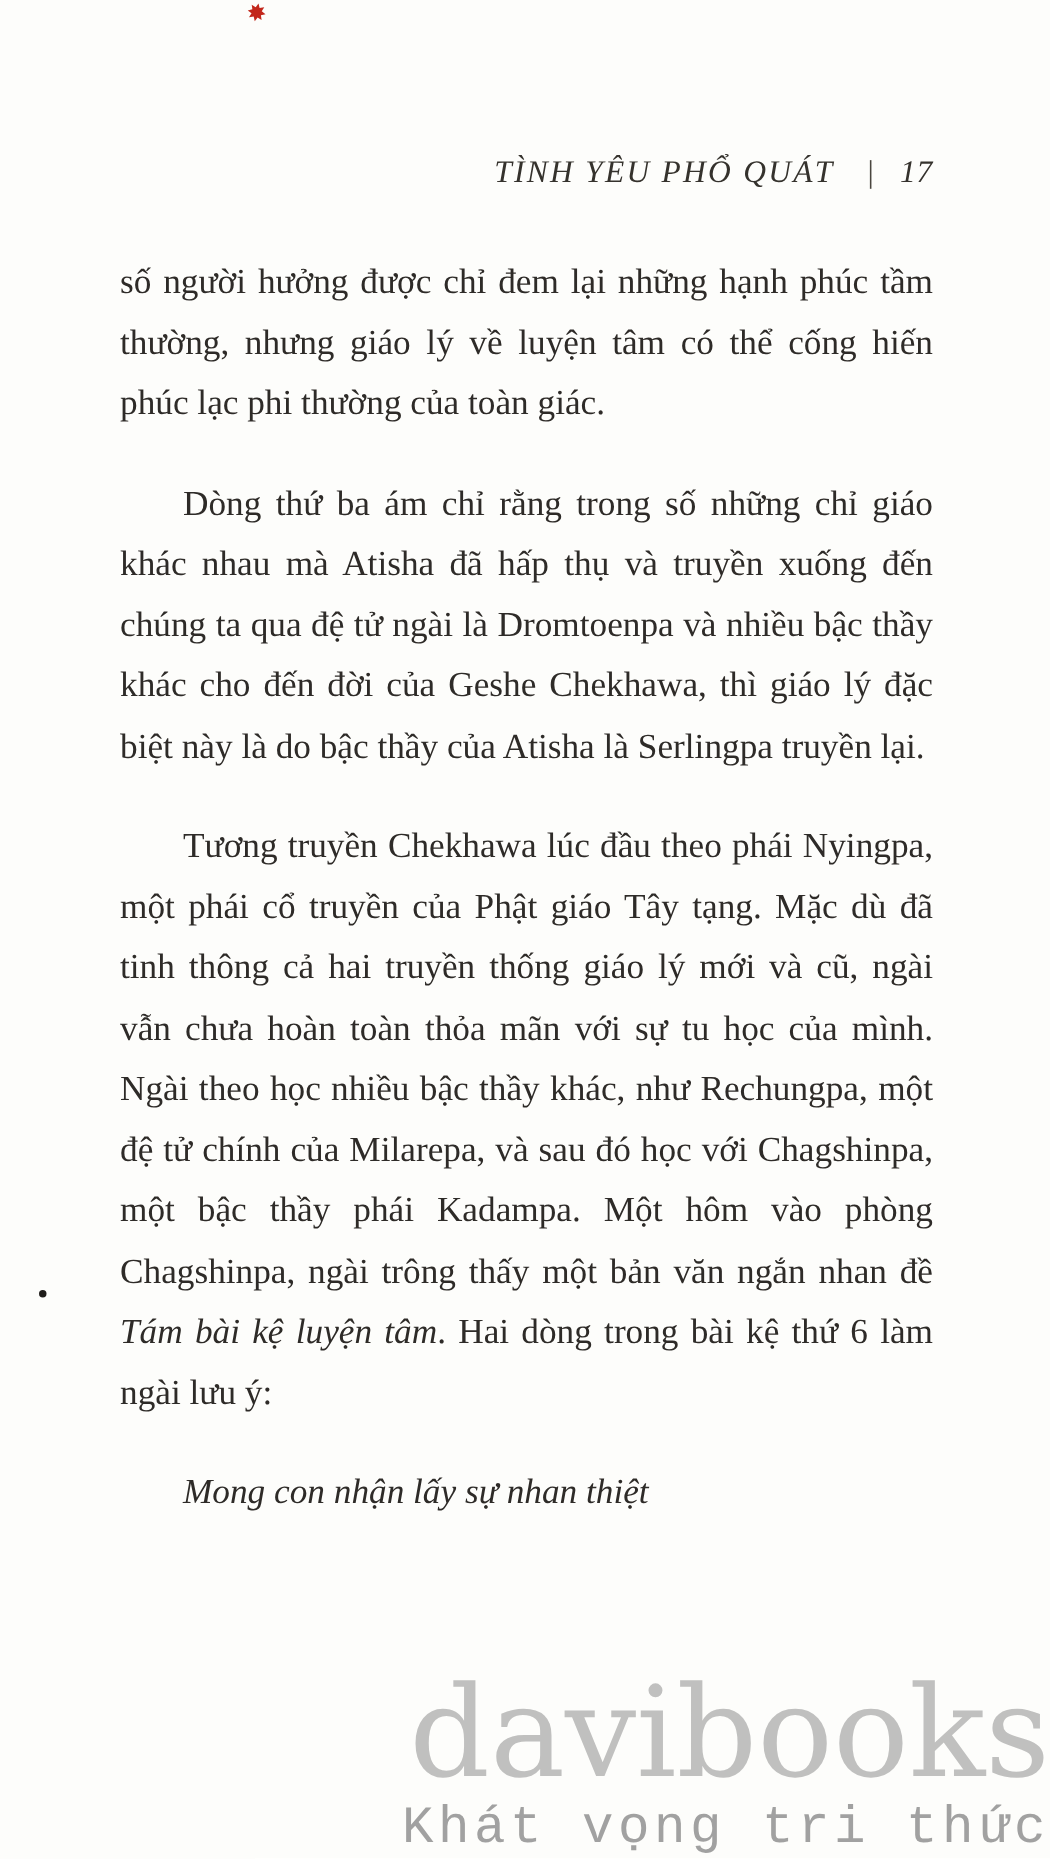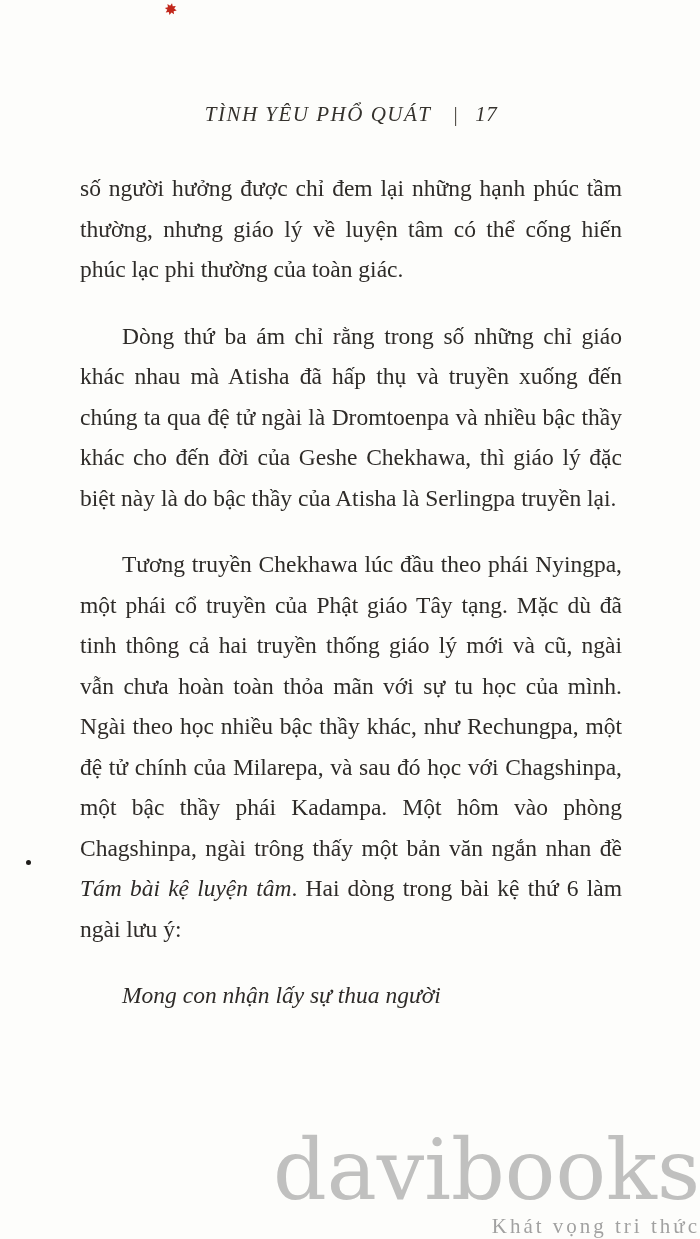--- a/index.html
+++ b/index.html
@@ -22,21 +22,21 @@
     color: #c2271b;
     transform: rotate(12deg);
     line-height: 1;
   }
 
   .running-header {
     position: absolute;
     top: 102px;
     left: 80px;
     right: 78px;
-    text-align: center;
+    text-align: right;
     font-style: italic;
     font-size: 21px;
     letter-spacing: 1.5px;
     color: #35322d;
     white-space: nowrap;
   }
   .running-header .sep {
     display: inline-block;
     margin: 0 16px 0 22px;
     font-style: normal;
@@ -90,22 +90,22 @@
     text-align: right;
     pointer-events: none;
   }
   .wm-brand {
     font-family: "DejaVu Serif", "Liberation Serif", serif;
     font-size: 84px;
     line-height: 1.05;
     color: rgba(125, 125, 125, 0.48);
   }
   .wm-tagline {
-    font-family: Liberation Serif, serif;
-    font-size: 21px;
+    font-family: Liberation Mono, monospace;
+    font-size: 35px;
     margin-top: 0px;
     letter-spacing: 3px;
     color: rgba(105, 105, 105, 0.62);
   }
 </style>
 </head>
 <body>
 
 <div class="page">
 
@@ -116,21 +116,21 @@
   </div>
 
   <div class="body-text">
 
     <p class="continuation">số người hưởng được chỉ đem lại những hạnh phúc tầm thường, nhưng giáo lý về luyện tâm có thể cống hiến phúc lạc phi thường của toàn giác.</p>
 
     <p>Dòng thứ ba ám chỉ rằng trong số những chỉ giáo khác nhau mà Atisha đã hấp thụ và truyền xuống đến chúng ta qua đệ tử ngài là Dromtoenpa và nhiều bậc thầy khác cho đến đời của Geshe Chekhawa, thì giáo lý đặc biệt này là do bậc thầy của Atisha là Serlingpa truyền lại.</p>
 
     <p><span>Tương truyền Chekhawa lúc đầu theo phái Nyingpa, một phái cổ truyền của Phật giáo Tây tạng. Mặc dù đã tinh thông cả hai truyền thống giáo lý mới và cũ, ngài vẫn chưa hoàn toàn thỏa mãn với sự tu học của mình. Ngài theo học nhiều bậc thầy khác, như Rechungpa, một đệ tử chính của Milarepa, và sau đó học với Chagshinpa, một bậc thầy phái Kadampa. Một hôm vào phòng Chagshinpa, ngài trông thấy một bản văn ngắn nhan đề </span><em>Tám bài kệ luyện tâm</em><span>. Hai dòng trong bài kệ thứ 6 làm ngài lưu ý:</span></p>
 
-    <p class="verse">Mong con nhận lấy sự thua người</p>
+    <p class="verse">Mong con nhận lấy sự nhan thiệt</p>
 
   </div>
 
   <span class="stray-dot"></span>
 
   <div class="watermark">
     <div class="wm-brand">davibooks</div>
     <div class="wm-tagline">Khát vọng tri thức</div>
   </div>
 

